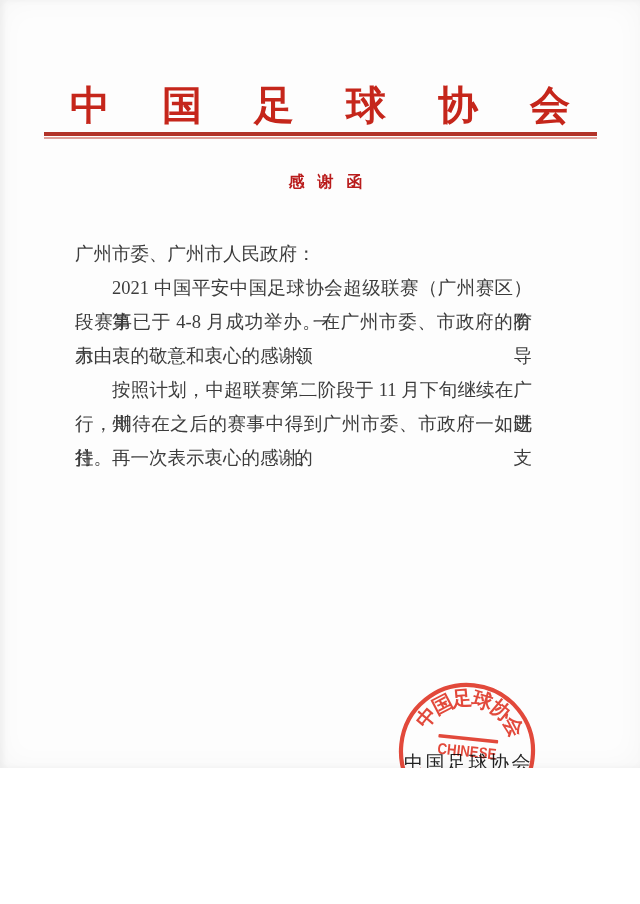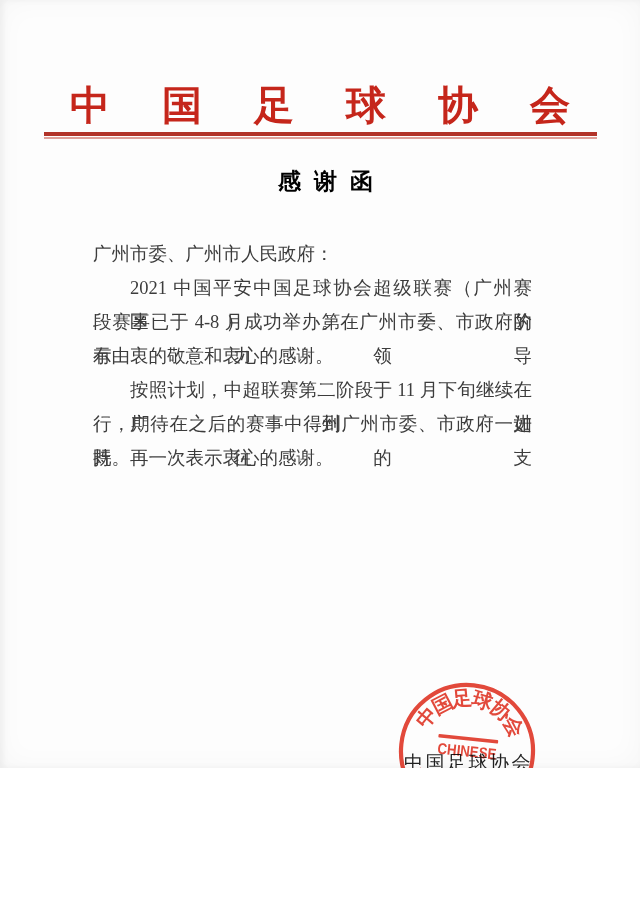--- a/index.html
+++ b/index.html
@@ -14,28 +14,28 @@
     text-align:center;font-size:40px;font-weight:bold;color:#c5261b;
     letter-spacing:52px;padding-left:52px;white-space:nowrap;line-height:48px;
   }
   .lh-rule{position:absolute;top:132px;left:44px;width:553px;}
   .lh-rule .thick{height:3.5px;background:#b23329;}
   .lh-rule .gap{height:1.5px;}
   .lh-rule .thin{height:2px;background:#dfa09a;}
   
   .heading{
     position:absolute;top:169px;left:0;right:0;text-align:center;
-    font-size:23px;font-weight:bold;color:#000000;
+    font-size:16px;font-weight:bold;color:#b91c1c;
     letter-spacing:13px;padding-left:24px;line-height:26px;
   }
   
   .body-block{position:absolute;left:75px;top:237px;width:457px;}
   .bline{
     height:34px;line-height:34px;font-size:18.5px;color:#3c3c3c;
-    white-space:nowrap;overflow:visible;margin-left:18px;
+    white-space:nowrap;overflow:visible;
   }
   .bline.j{white-space:normal;text-align:justify;text-align-last:justify;}
   .bline.ind{padding-left:37px;}
   
   .signer{
     position:absolute;left:404px;top:750px;font-size:19px;color:#1f1f1f;
     letter-spacing:2.5px;white-space:nowrap;
   }
   .sign-date{
     position:absolute;left:396px;top:782px;font-size:19px;color:#1f1f1f;

